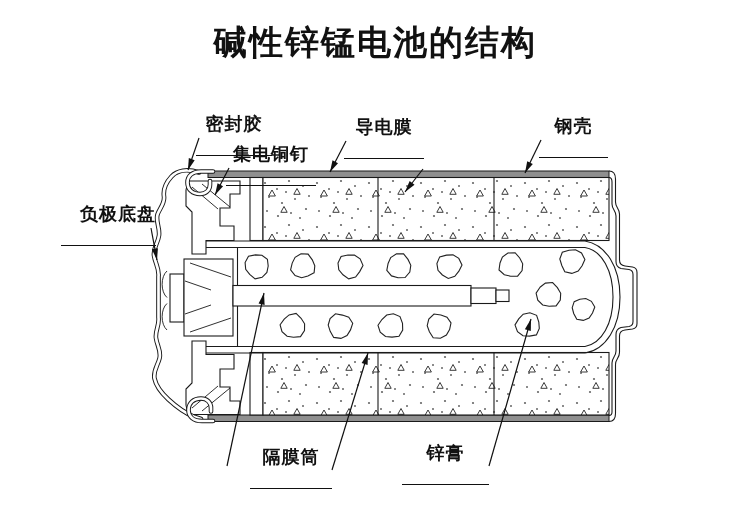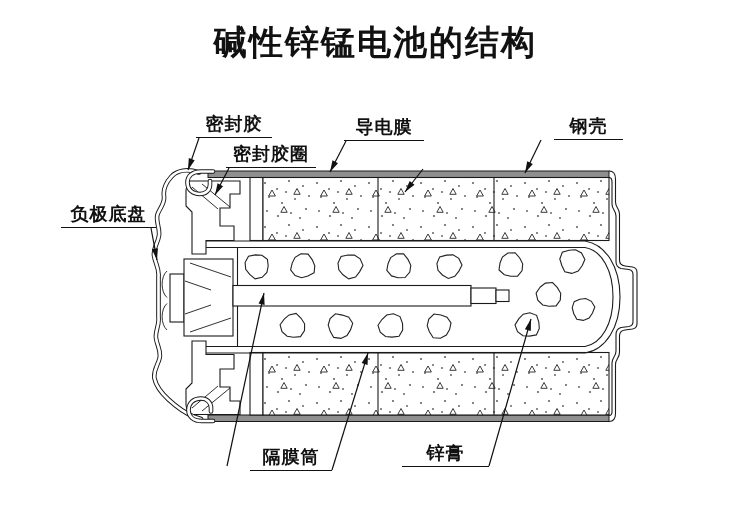--- a/index.html
+++ b/index.html
@@ -2,21 +2,21 @@
 <html><head>
 <meta charset="utf-8">
 <style>
   html,body{margin:0;padding:0;background:#fff;}
   .stage{position:relative;width:750px;height:507px;background:#fff;overflow:hidden;
          font-family:"Liberation Sans","DejaVu Sans",sans-serif;color:#111;}
   .title{position:absolute;left:0;top:20px;width:100%;text-align:center;
          font-size:34px;font-weight:700;letter-spacing:2px;}
   .diagram-svg{position:absolute;left:0;top:0;}
   .lbl{position:absolute;text-align:center;font-size:18px;font-weight:700;line-height:20px;
-       padding-bottom:3px;border-bottom:1.5px solid #111;letter-spacing:1px;white-space:nowrap;}
+       padding-bottom:21px;border-bottom:1.5px solid #111;letter-spacing:1px;white-space:nowrap;}
   
   .band{fill:#8f8f8f;stroke:#1a1a1a;stroke-width:1;}
   .wh{fill:#fff;stroke:#1a1a1a;stroke-width:1.1;}
   .ln{stroke:#1a1a1a;stroke-width:1.1;fill:none;}
   .thin{stroke:#1a1a1a;stroke-width:0.9;fill:none;}
   .dblA{fill:none;stroke:#1a1a1a;stroke-width:4.6;stroke-linecap:round;}
   .dblB{fill:none;stroke:#fff;stroke-width:2.7;stroke-linecap:round;}
   .lead{stroke:#111;stroke-width:1.2;fill:none;}
   .zinc{fill:#fff;stroke:#222;stroke-width:1.1;}
 </style>
@@ -150,19 +150,19 @@
       <line class="lead" marker-end="url(#arw)" x1="423" y1="169" x2="405" y2="192"></line>
       <line class="lead" marker-end="url(#arw)" x1="541" y1="140" x2="525" y2="173"></line>
       <line class="lead" marker-end="url(#arw)" x1="151" y1="228" x2="157" y2="260"></line>
       <line class="lead" marker-end="url(#arw)" x1="227" y1="466" x2="264" y2="293"></line>
       <line class="lead" marker-end="url(#arw)" x1="332" y1="470" x2="368" y2="353"></line>
       <line class="lead" marker-end="url(#arw)" x1="489" y1="466" x2="531" y2="319"></line>
     </g>
   </svg>
 
   <div class="lbl" style="left:196px;top:114px;width:76px;">密封胶</div>
-  <div class="lbl" style="left:226px;top:144px;width:90px;">密封胶圈</div>
+  <div class="lbl" style="left:226px;top:144px;width:90px;">集电铜钉</div>
   <div class="lbl" style="left:344px;top:117px;width:80px;font-family:Liberation Serif, serif;">导电膜</div>
-  <div class="lbl" style="left:554px;top:116px;width:69px;">钢壳</div>
-  <div class="lbl" style="left:61px;top:204px;width:95px;">负极底盘</div>
+  <div class="lbl" style="left:539px;top:116px;width:69px;">钢壳</div>
+  <div class="lbl" style="left:61px;top:204px;width:95px;text-align:right;">负极底盘</div>
   <div class="lbl" style="left:250px;top:447px;width:82px;">隔膜筒</div>
   <div class="lbl" style="left:402px;top:443px;width:87px;">锌膏</div>
 </div>
 
 </body></html>

